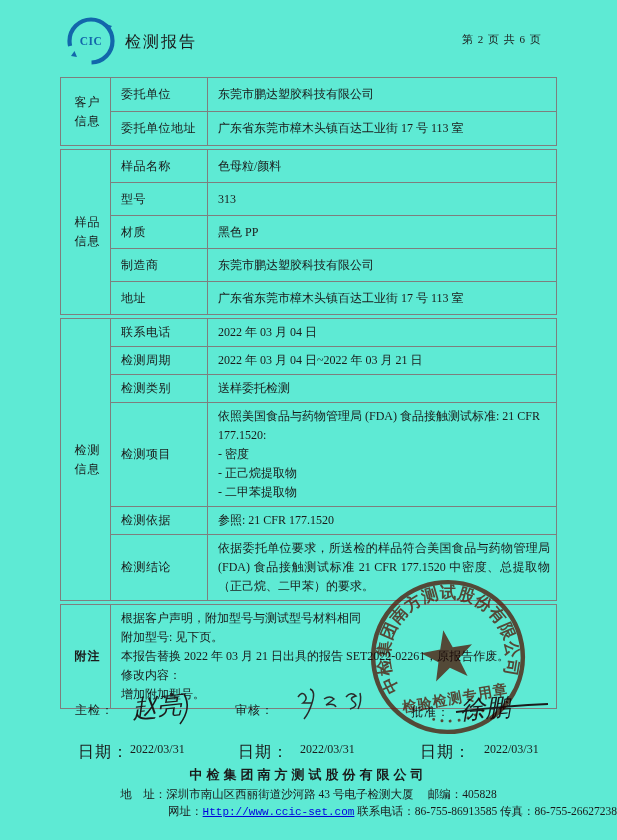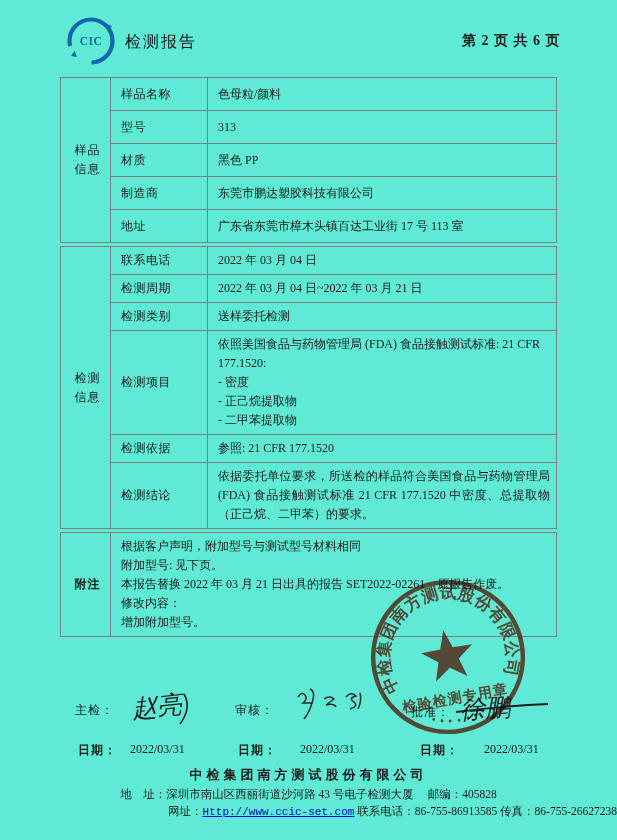--- a/index.html
+++ b/index.html
@@ -3,39 +3,39 @@
 <meta charset="utf-8">
 <style>
   * { margin:0; padding:0; box-sizing:border-box; }
   html,body { background:#ffffff; }
   body { font-family:"Liberation Serif","DejaVu Serif",serif; color:#1a1a1a; }
   .page { position:relative; width:617px; height:840px; background:#5eead4; overflow:hidden; }
 
   
   .hdr-title { position:absolute; left:125px; top:32px; font-size:16px; font-weight:normal; letter-spacing:2px; }
   .hdr-no { position:absolute; left:238px; top:32px; font-size:12.5px; font-weight:bold; }
-  .hdr-page { position:absolute; left:462px; top:32px; font-size:14px; font-weight:bold; letter-spacing:1px; }
+  .hdr-page { position:absolute; left:462px; top:32px; font-size:11px; font-weight:normal; letter-spacing:1px; }
   .logo { position:absolute; left:62px; top:15px; width:58px; height:52px; }
 
   
   .tblwrap { position:absolute; left:60px; top:77px; width:497px; }
   table.blk { border-collapse:collapse; width:497px; table-layout:fixed; margin-bottom:3px; }
   table.blk td { border:1px solid #7e7e7e; font-size:12px; vertical-align:middle; padding:4px 6px 4px 10px; line-height:19px; }
   td.grp { width:50px; text-align:center; white-space:pre-line; padding:4px 2px; line-height:24px; letter-spacing:1px; }
   td.lbl { width:97px; letter-spacing:0.5px; }
   td.val { }
   .preline { white-space:pre-line; }
   .h34 { height:34px; }
   .h33 { height:33px; }
   .h24 { height:24px; }
   .notes-val { line-height:22px; }
 
   
   .siglabel { position:absolute; font-size:12px; letter-spacing:1px; }
-  .sigdate { position:absolute; font-size:12px; letter-spacing:1px;font-weight:bold; }
+  .sigdate { position:absolute; font-size:16px; letter-spacing:1px; }
   .sigdateval { position:absolute; font-size:12px; }
   .sigsvg { position:absolute; }
   .inktext { font-family:"DejaVu Sans",sans-serif; font-style:italic; fill:#1c1c1c; }
 
   
   .stamp { position:absolute; left:363px; top:572px; width:170px; height:170px; opacity:0.87; mix-blend-mode:multiply; pointer-events:none; }
 
   
   .ft-company { position:absolute; left:0; top:766px; width:617px; text-align:center; font-size:13px; font-weight:bold; letter-spacing:4px; }
   .ft-line2 { position:absolute; left:0; top:787px; width:617px; text-align:center; font-size:11.5px; }
@@ -53,20 +53,34 @@
       <path d="M44 9 l6 2 -4 5 z" fill="#1266ab" stroke="none"></path>
       <path d="M15 42 l-6 -1 3.5 -5 z" fill="#1266ab" stroke="none"></path>
     </g>
     <text x="29" y="30" text-anchor="middle" font-size="11.5" font-weight="bold" fill="#1266ab" font-family="Liberation Serif, serif" letter-spacing="0.5">CIC</text>
   </svg>
   <div class="hdr-title">检测报告</div>
   <div class="hdr-page">第 2 页 共 6 页</div>
 
   <div class="tblwrap">
 
+    <table class="blk">
+      <tbody>
+          <tr>
+        <td class="grp" rowspan="2">客户
+信息</td>
+        <td class="lbl h34">委托单位</td>
+        <td class="val">东莞市鹏达塑胶科技有限公司</td>
+      </tr>
+      <tr>
+        <td class="lbl h34">委托单位地址</td>
+        <td class="val">广东省东莞市樟木头镇百达工业街 17 号 113 室</td>
+      </tr>
+    </tbody>
+      </table>
 
     <table class="blk">
       <tbody>
           <tr>
         <td class="grp" rowspan="5">样品
 信息</td>
         <td class="lbl h33">样品名称</td>
         <td class="val">色母粒/颜料</td>
       </tr>
       <tr>

